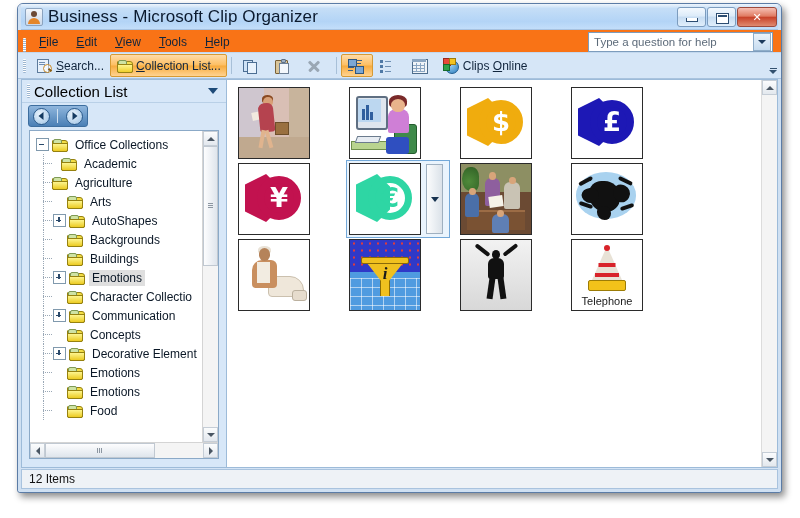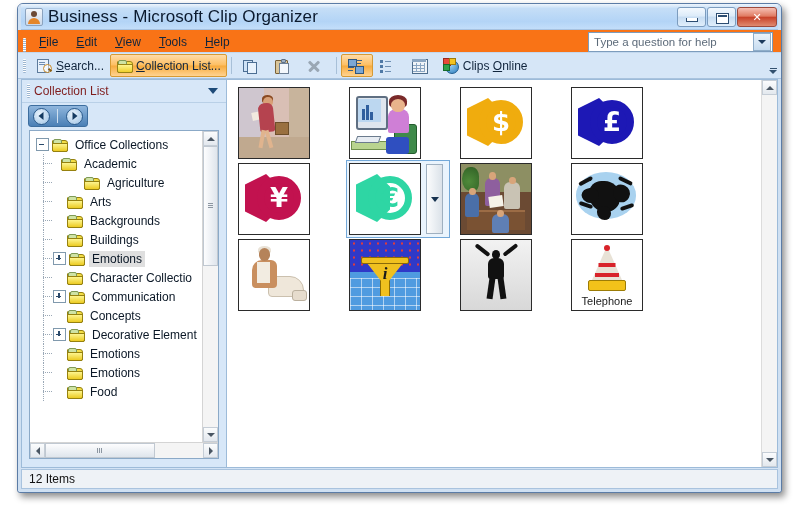--- a/index.html
+++ b/index.html
@@ -188,21 +188,21 @@
   
   #taskpane{
     width:205px;flex:none;background:#d7e7f8;
     display:flex;flex-direction:column;
     border:1px solid #9dbbd9;border-right:none;box-sizing:border-box;
   }
   #tp-header{
     height:22px;display:flex;align-items:center;position:relative;flex:none;
     border-bottom:1px solid #b9d0e7;
   }
-  #tp-title{font-size:12px;color:#7f1d1d;white-space:nowrap;}
+  #tp-title{font-size:15px;color:#000000;white-space:nowrap;}
   #tp-caret{
     position:absolute;right:8px;top:8px;
     border-left:5px solid transparent;border-right:5px solid transparent;
     border-top:6px solid #1d4a78;cursor:pointer;
   }
   #tp-nav{
     height:20px;margin:2px 0 3px 6px;width:58px;flex:none;
     background:linear-gradient(#8fb6dd,#4a7fb5);
     border:1px solid #3d6e9f;border-radius:3px;
     display:flex;align-items:center;justify-content:space-around;
@@ -656,41 +656,52 @@
                 <span class="tline-v" style="left: 13px;"></span>
                 <span class="tline-h" style="left: 13px; top: 9px;"></span>
                 <span class="spacer"></span>
                 <span class="tfolder">
                   <span class="back"></span>
                   <span class="lid"></span>
                   <span class="front"></span>
                 </span>
                 <span class="tlabel">Academic</span>
               </div>
-              <div class="tnode" style="padding-left: 40px;">
+              <div class="tnode" style="padding-left: 8px;">
                 <span class="tline-v" style="left: 13px;"></span>
                 <span class="tline-h" style="left: 13px; top: 9px;"></span>
                 <span class="spacer"></span>
                 <span class="tfolder">
                   <span class="back"></span>
                   <span class="lid"></span>
                   <span class="front"></span>
                 </span>
                 <span class="tlabel">Agriculture</span>
               </div>
               <div class="tnode" style="padding-left: 23px;">
                 <span class="tline-v" style="left: 13px;"></span>
                 <span class="tline-h" style="left: 13px; top: 9px;"></span>
                 <span class="spacer"></span>
                 <span class="tfolder">
                   <span class="back"></span>
                   <span class="lid"></span>
                   <span class="front"></span>
                 </span>
                 <span class="tlabel">Arts</span>
+              </div>
+              <div class="tnode" style="padding-left: 23px;">
+                <span class="tline-v" style="left: 13px;"></span>
+                <span class="tline-h" style="left: 13px; top: 9px;"></span>
+                <span class="expander plus"></span>
+                <span class="tfolder">
+                  <span class="back"></span>
+                  <span class="lid"></span>
+                  <span class="front"></span>
+                </span>
+                <span class="tlabel">AutoShapes</span>
               </div>
               <div class="tnode" style="padding-left: 23px;">
                 <span class="tline-v" style="left: 13px;"></span>
                 <span class="tline-h" style="left: 13px; top: 9px;"></span>
                 <span class="spacer"></span>
                 <span class="tfolder">
                   <span class="back"></span>
                   <span class="lid"></span>
                   <span class="front"></span>
                 </span>

